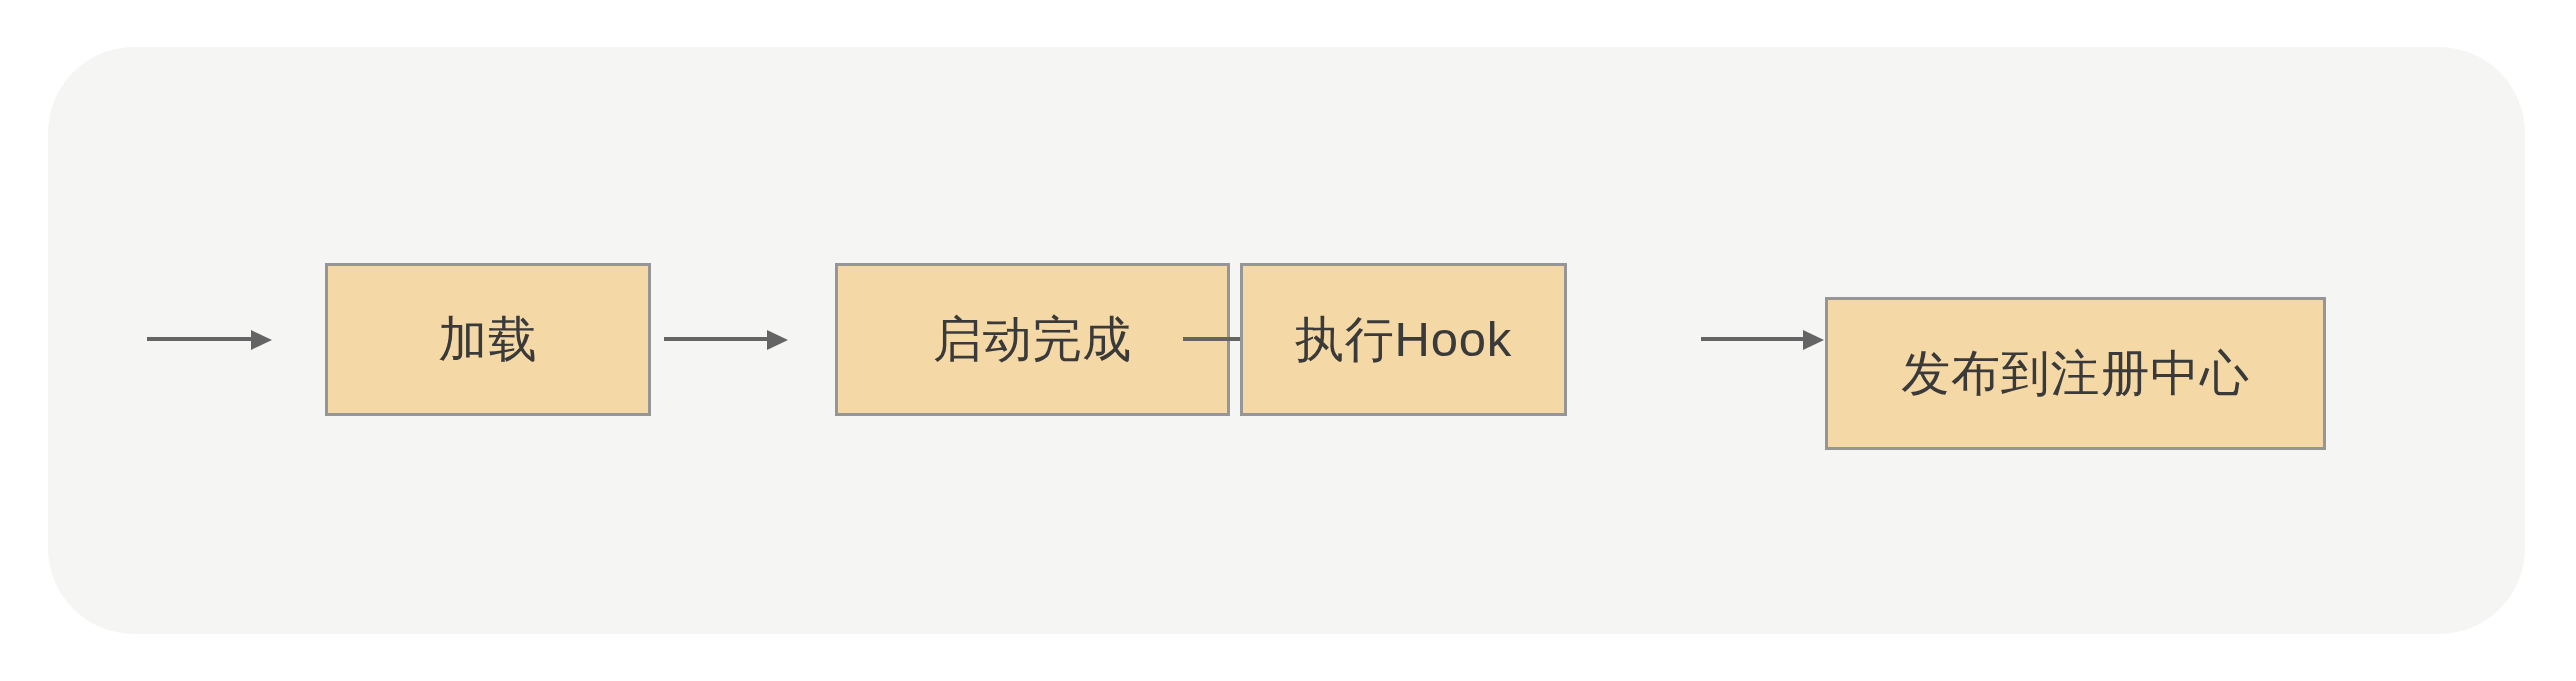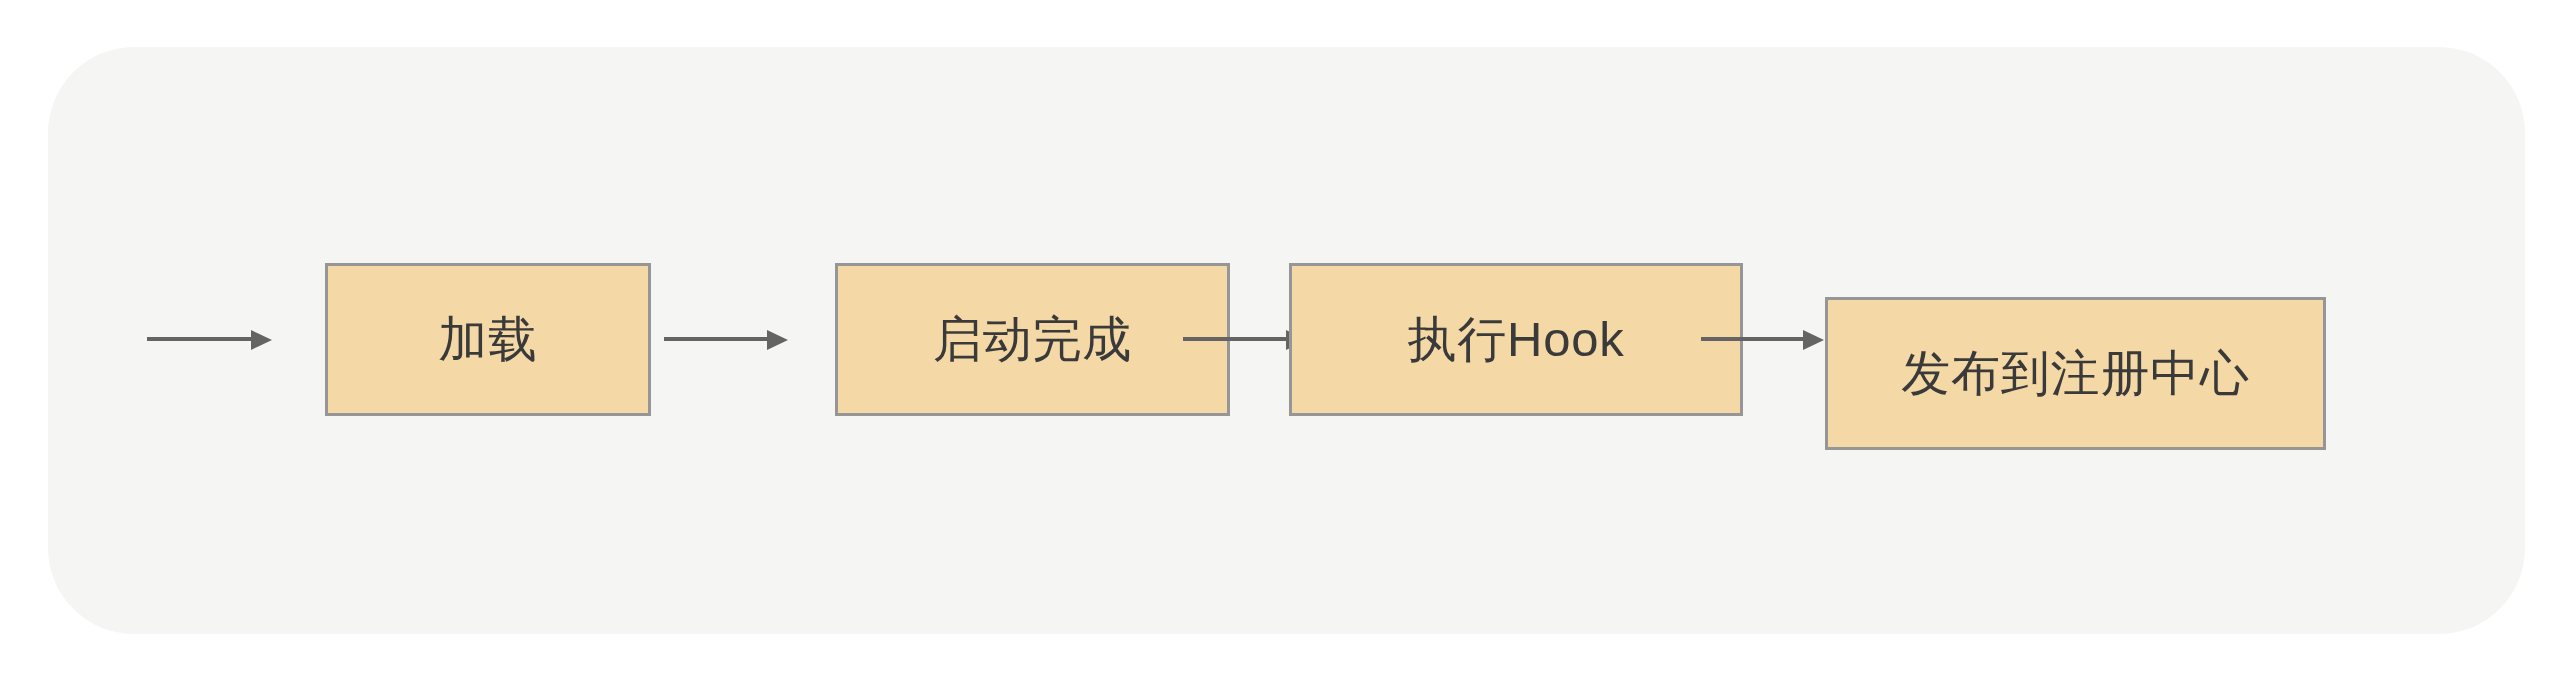--- a/index.html
+++ b/index.html
@@ -45,21 +45,21 @@
   .flow-node .node-label {
     color: var(--node-text);
     font-size: 49px;
     line-height: 1;
     letter-spacing: 0.8px;
     white-space: nowrap;
   }
 
   .node-1 { left: 289px;  width: 326px; margin-left: 36px; }
   .node-2 { left: 789px; width: 395px; margin-left: 46px; }
-  .node-3 { left: 1289px; width: 454px; }
+  .node-3 { left: 1240px; width: 327px; }
   .node-4 { left: 1825px; width: 501px; margin-top: 34px; }
 
   .edge-line {
     position: absolute;
     top: 337px;
     height: 3.8px;
     background: var(--arrow-color);
   }
   .edge-head {
     position: absolute;

